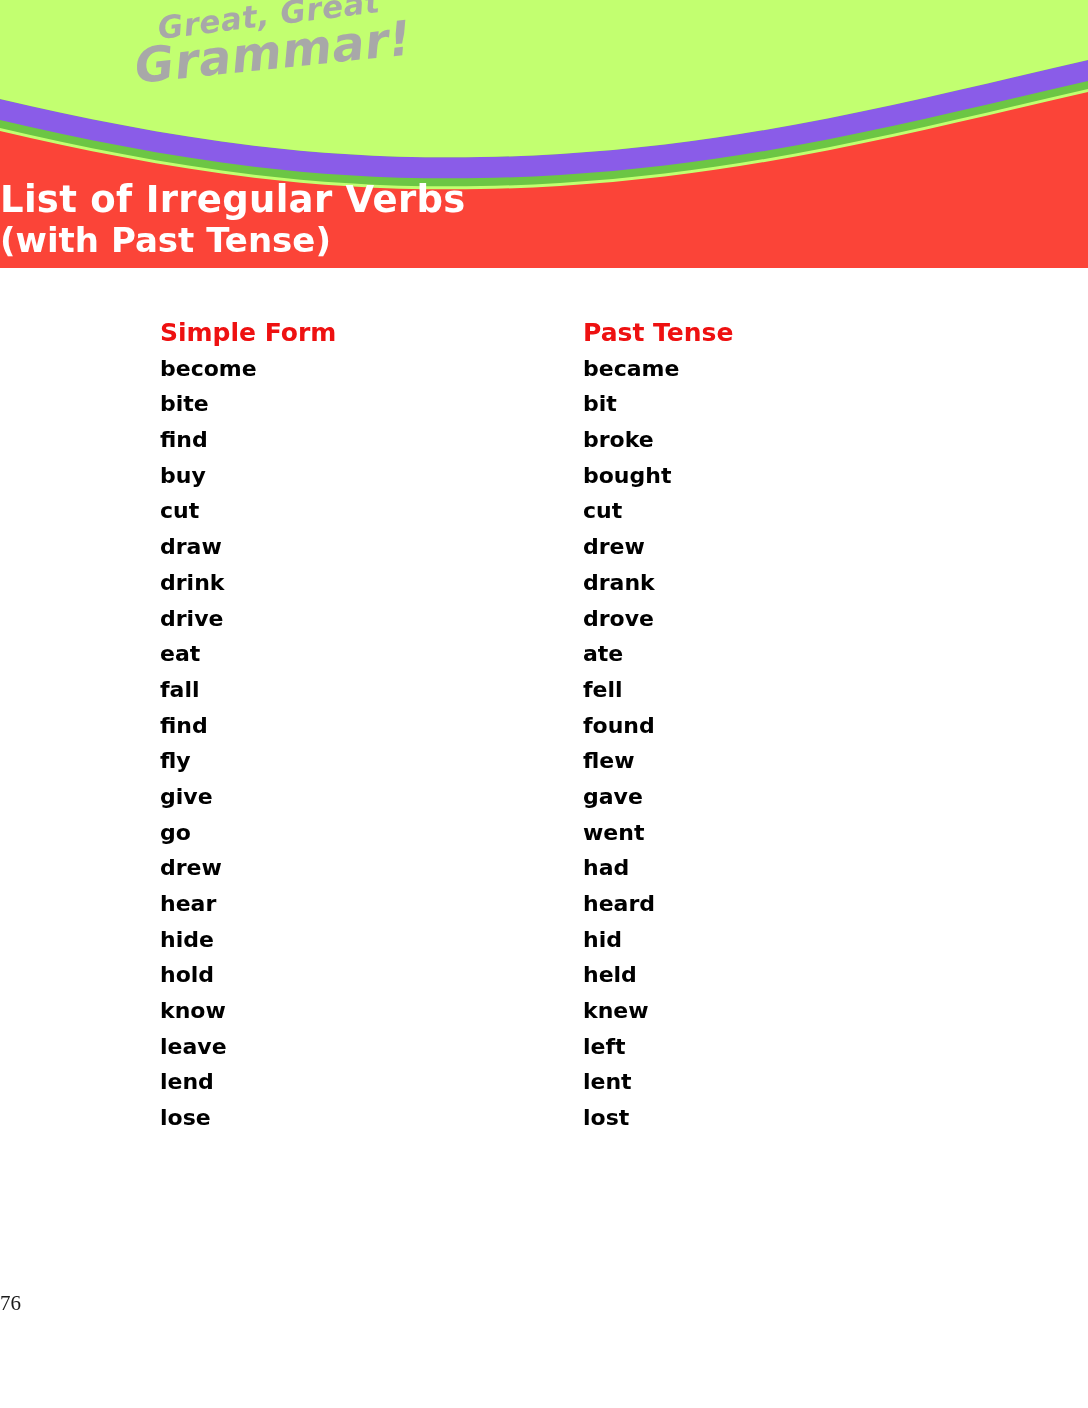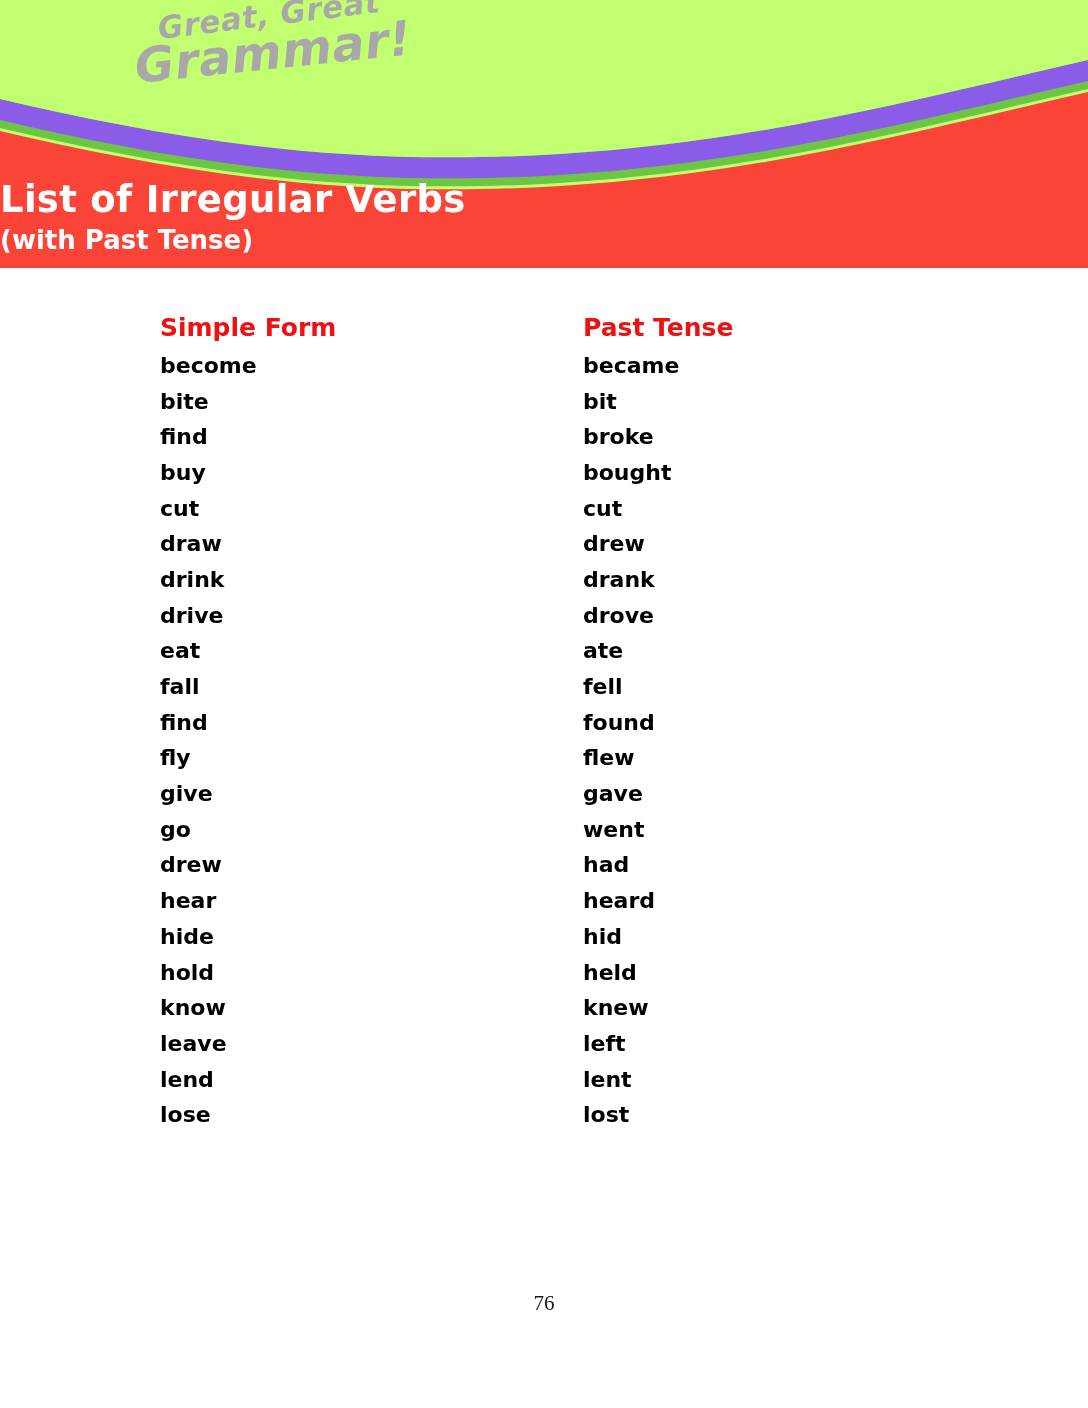--- a/index.html
+++ b/index.html
@@ -76,37 +76,37 @@
     color: #ffffff;
     font-family: "DejaVu Sans", sans-serif;
     font-size: 37px;
     font-weight: bold;
     line-height: 44px;
     letter-spacing: 0.3px;
   }
   #doc-subtitle {
     color: #ffffff;
     font-family: "DejaVu Sans", sans-serif;
-    font-size: 26px;
+    font-size: 34px;
     font-weight: bold;
     line-height: 32px;
     margin-top: 2px;
   }
 
   
   #verb-table {
     position: absolute;
     left: 160px;
     top: 308px;
     width: 760px;
   }
   .vt-row {
     display: flex;
     height: 35.7px;
-    align-items: center;
+    align-items: flex-end;
   }
   .vt-cell {
     font-family: "DejaVu Sans", sans-serif;
     font-size: 22px;
     font-weight: bold;
     color: #000000;
     line-height: 30px;
     white-space: nowrap;
   }
   .vt-col-a { width: 423px; flex: 0 0 423px; }
@@ -117,21 +117,21 @@
     line-height: 30px;
   }
   #verb-head-row { height: 40px; }
 
   
   #page-number {
     position: absolute;
     left: 0;
     top: 1291px;
     width: 1088px;
-    text-align: center;
+    text-align: left;
     font-family: "Liberation Serif", serif;
     font-size: 21px;
     color: #1a1a1a;
   }
 </style>
 </head>
 <body>
 
 <div id="banner">
   <svg id="banner-svg" viewBox="0 0 1088 268" preserveAspectRatio="none">

